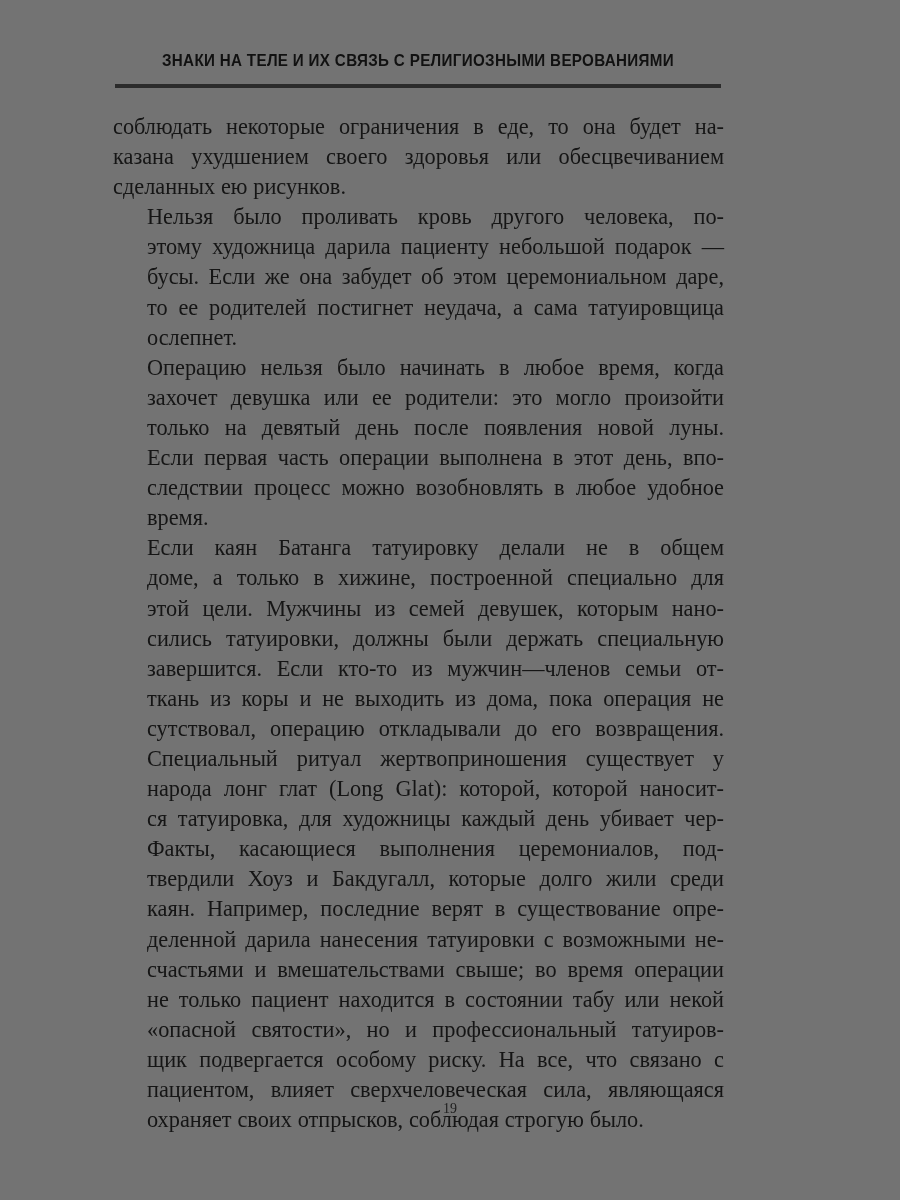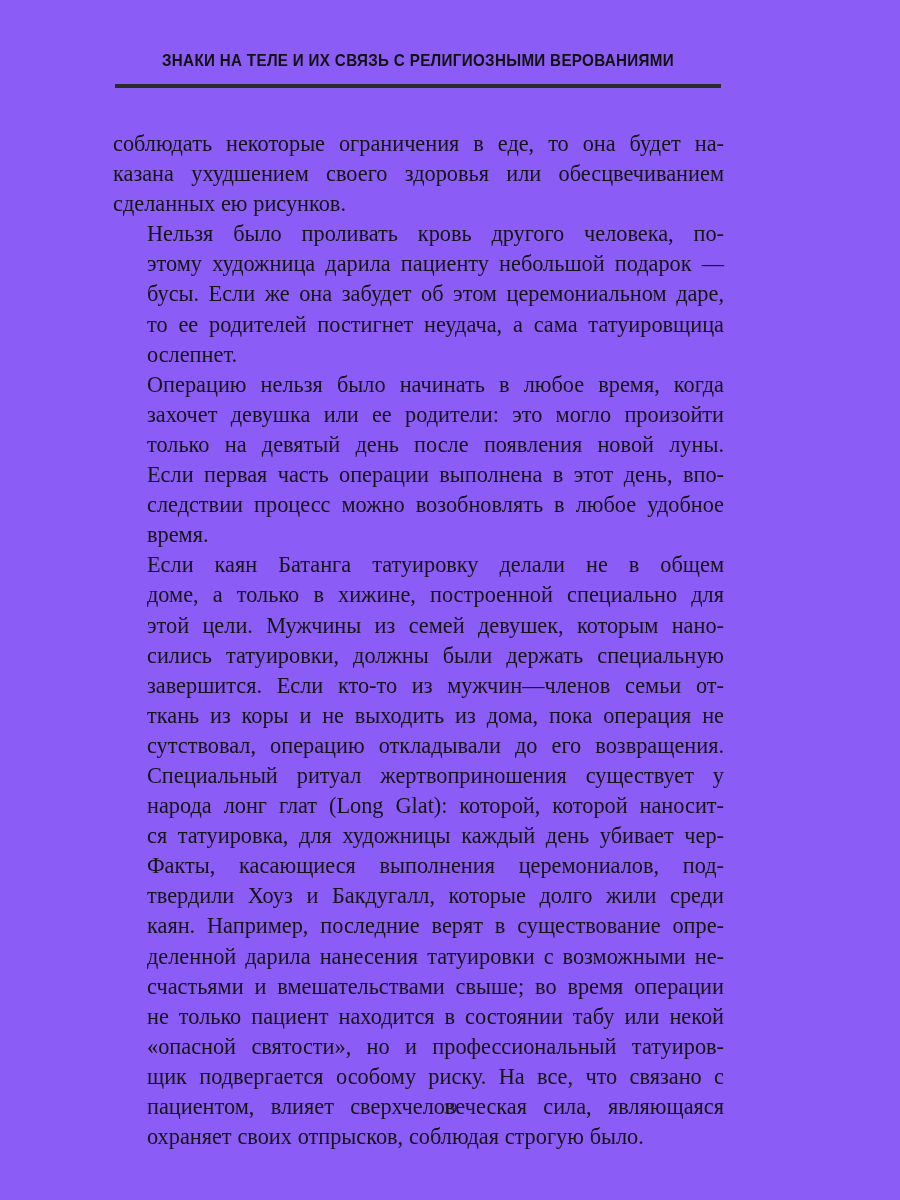--- a/index.html
+++ b/index.html
@@ -14,21 +14,21 @@
     position: relative;
     overflow: hidden;
     font-family: "Liberation Serif", "DejaVu Serif", serif;
     color: #1a1a1a;
     -webkit-font-smoothing: antialiased;
   }
 
   .page {
     position: absolute;
     inset: 0;
-    background: #8b5cf6;
+    background: #737373;
   }
 
   
   .running-head {
     position: absolute;
     top: 50px;
     left: 115px;
     width: 606px;
     text-align: center;
     font-family: "Liberation Sans Narrow", "Liberation Sans", "DejaVu Sans", sans-serif;
@@ -67,21 +67,20 @@
     text-align-last: left;
     text-indent: 34px;
     color: #151515;
     hyphens: none;
     word-spacing: 0.2px;
   }
 
   
   .para.continuation {
     text-indent: 0;
-    margin-top: 17px;
   }
 
   
   .ln {
     display: block;
     text-align: justify;
     text-align-last: justify;
     white-space: pre-wrap;
   }
   .ln.last {

